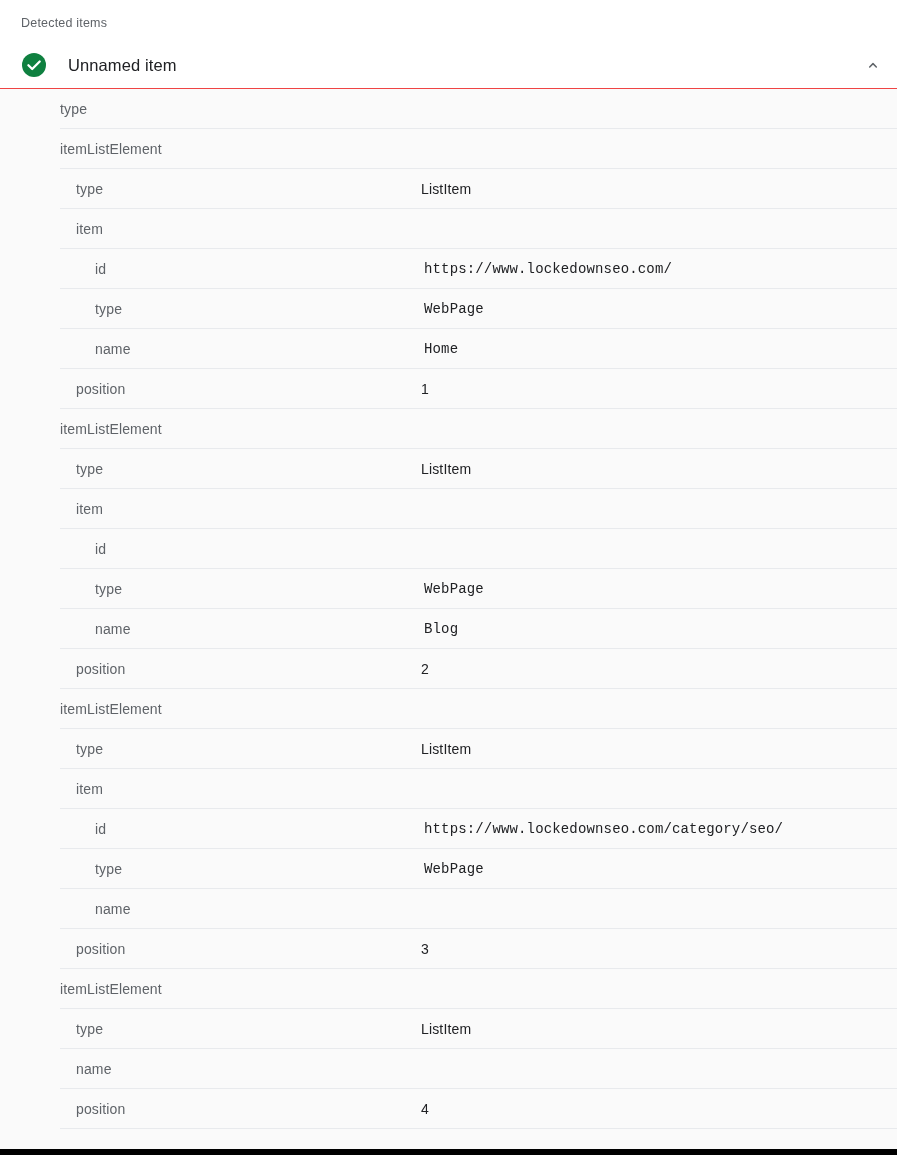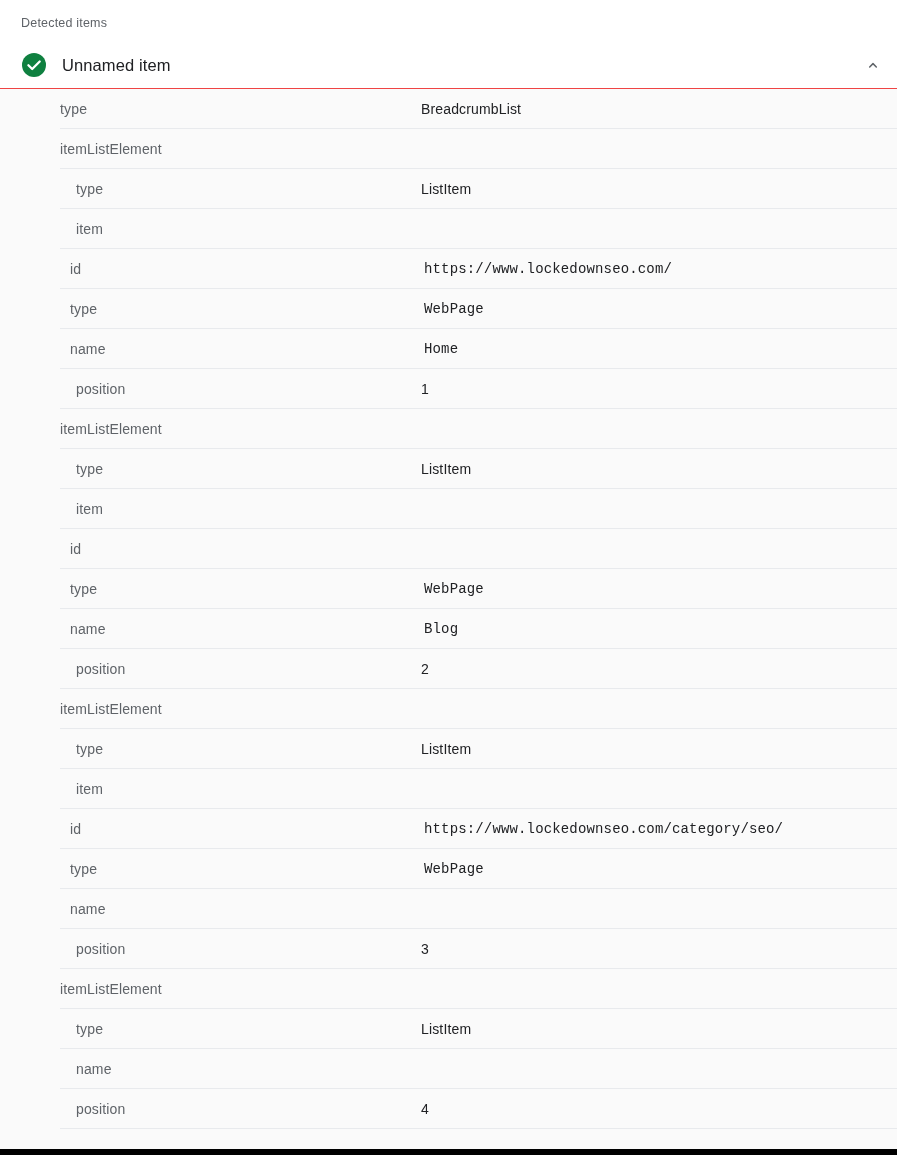--- a/index.html
+++ b/index.html
@@ -63,21 +63,21 @@
     position: absolute;
     left: 21px;
     top: 9px;
     width: 26px;
     height: 26px;
     display: block;
   }
 
   .item-title {
     position: absolute;
-    left: 62px;
+    left: 68px;
     top: 0;
     height: 44px;
     line-height: 44px;
     font-size: 16.5px;
     color: #202124;
     letter-spacing: .1px;
     white-space: nowrap;
   }
 
   .collapse-btn {
@@ -143,21 +143,21 @@
     color: #202124;
     letter-spacing: .15px;
     white-space: nowrap;
     overflow: hidden;
     text-overflow: ellipsis;
   }
 
   
   .lvl0 .kv-key { padding-left: 60px; }
   .lvl1 .kv-key { padding-left: 76px; }
-  .lvl2 .kv-key { padding-left: 70px; }
+  .lvl2 .kv-key { padding-left: 95px; }
 
   .lvl0 .kv-val { padding-left: 0px; }
   .lvl1 .kv-val { padding-left: 0px; }
   .lvl2 .kv-val { padding-left: 3px; font-family: Liberation Mono, monospace; }
 
   .kv-row .kv-val.empty { color: transparent; }
 
   .tail-pad {
     height: 12px;
     background: #fafafa;
@@ -190,21 +190,20 @@
           </svg>
         </span>
       </button>
 
     </div>
   </div>
 
   <div class="detail-table" id="detail-table">
       <div class="kv-row lvl0">
         <div class="kv-key">type</div>
-        <div class="kv-val">BreadcrumbList</div>
       </div>
       <div class="kv-row lvl0">
         <div class="kv-key">itemListElement</div>
         <div class="kv-val empty"></div>
       </div>
       <div class="kv-row lvl1">
         <div class="kv-key">type</div>
         <div class="kv-val">ListItem</div>
       </div>
       <div class="kv-row lvl1">

